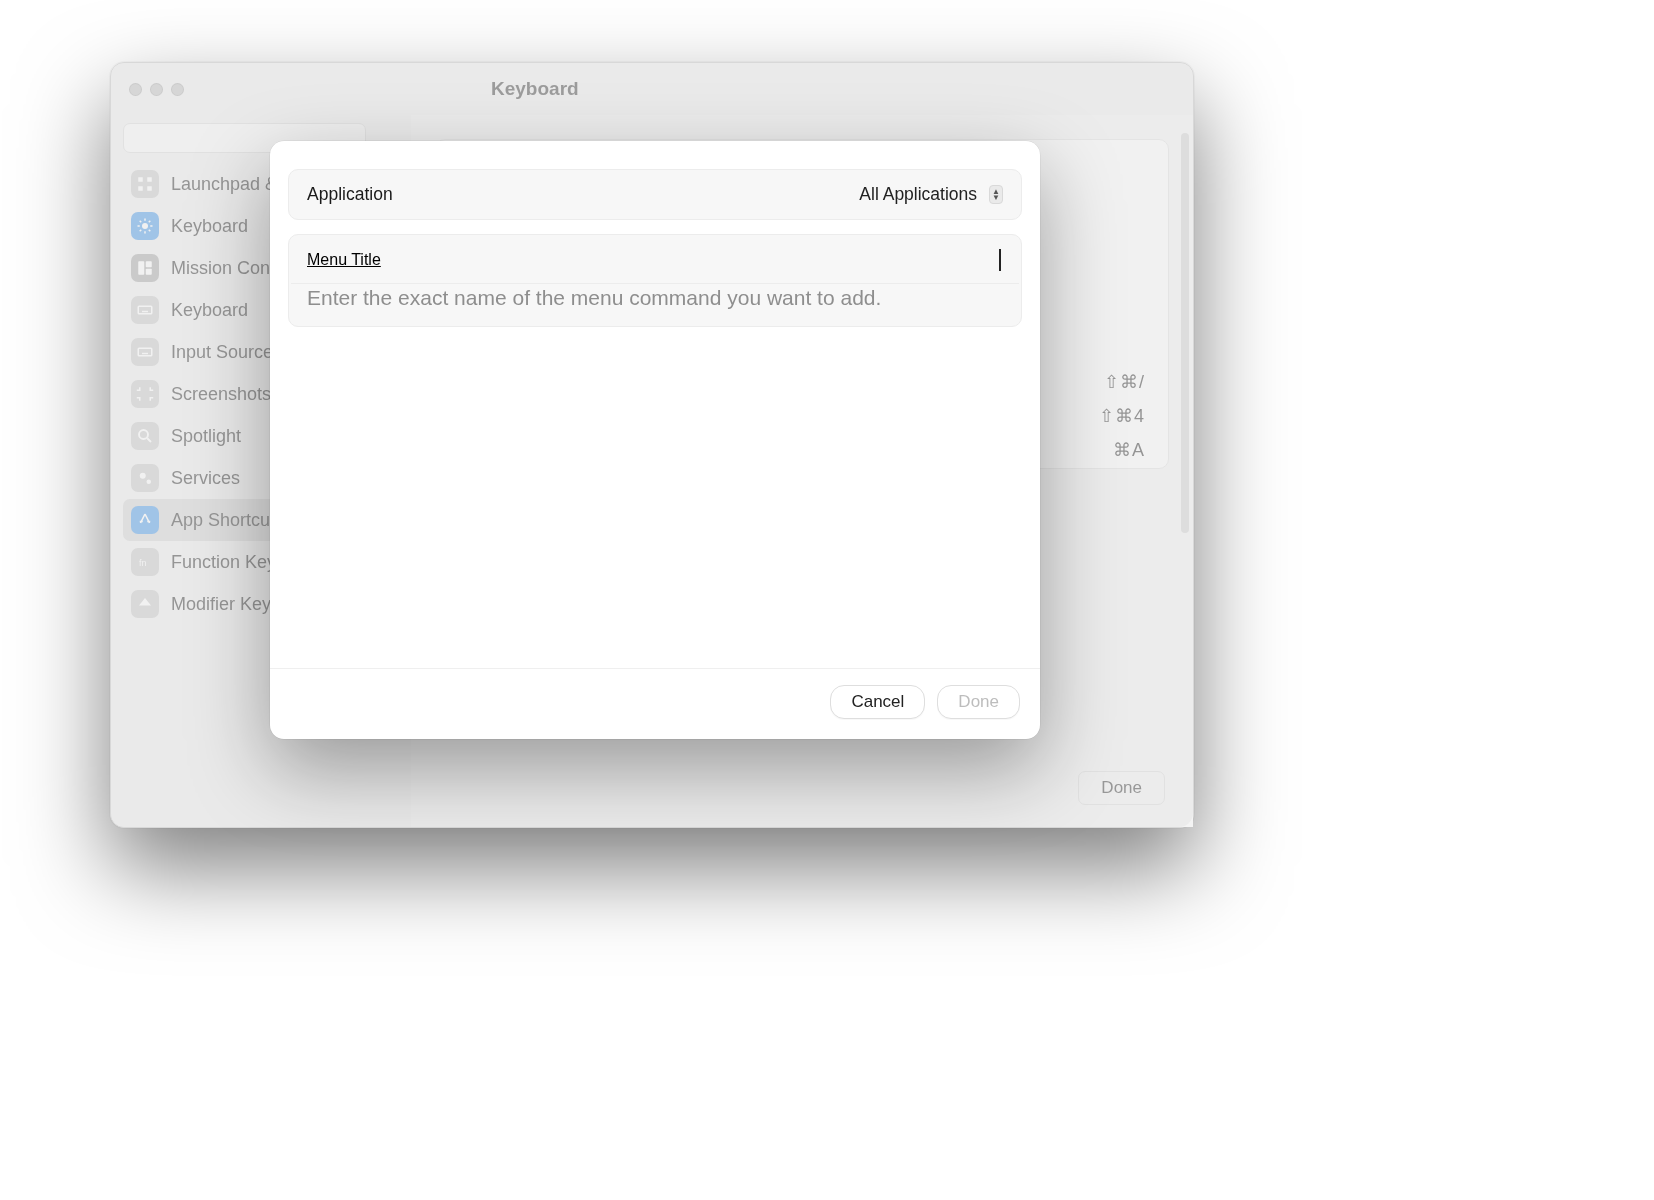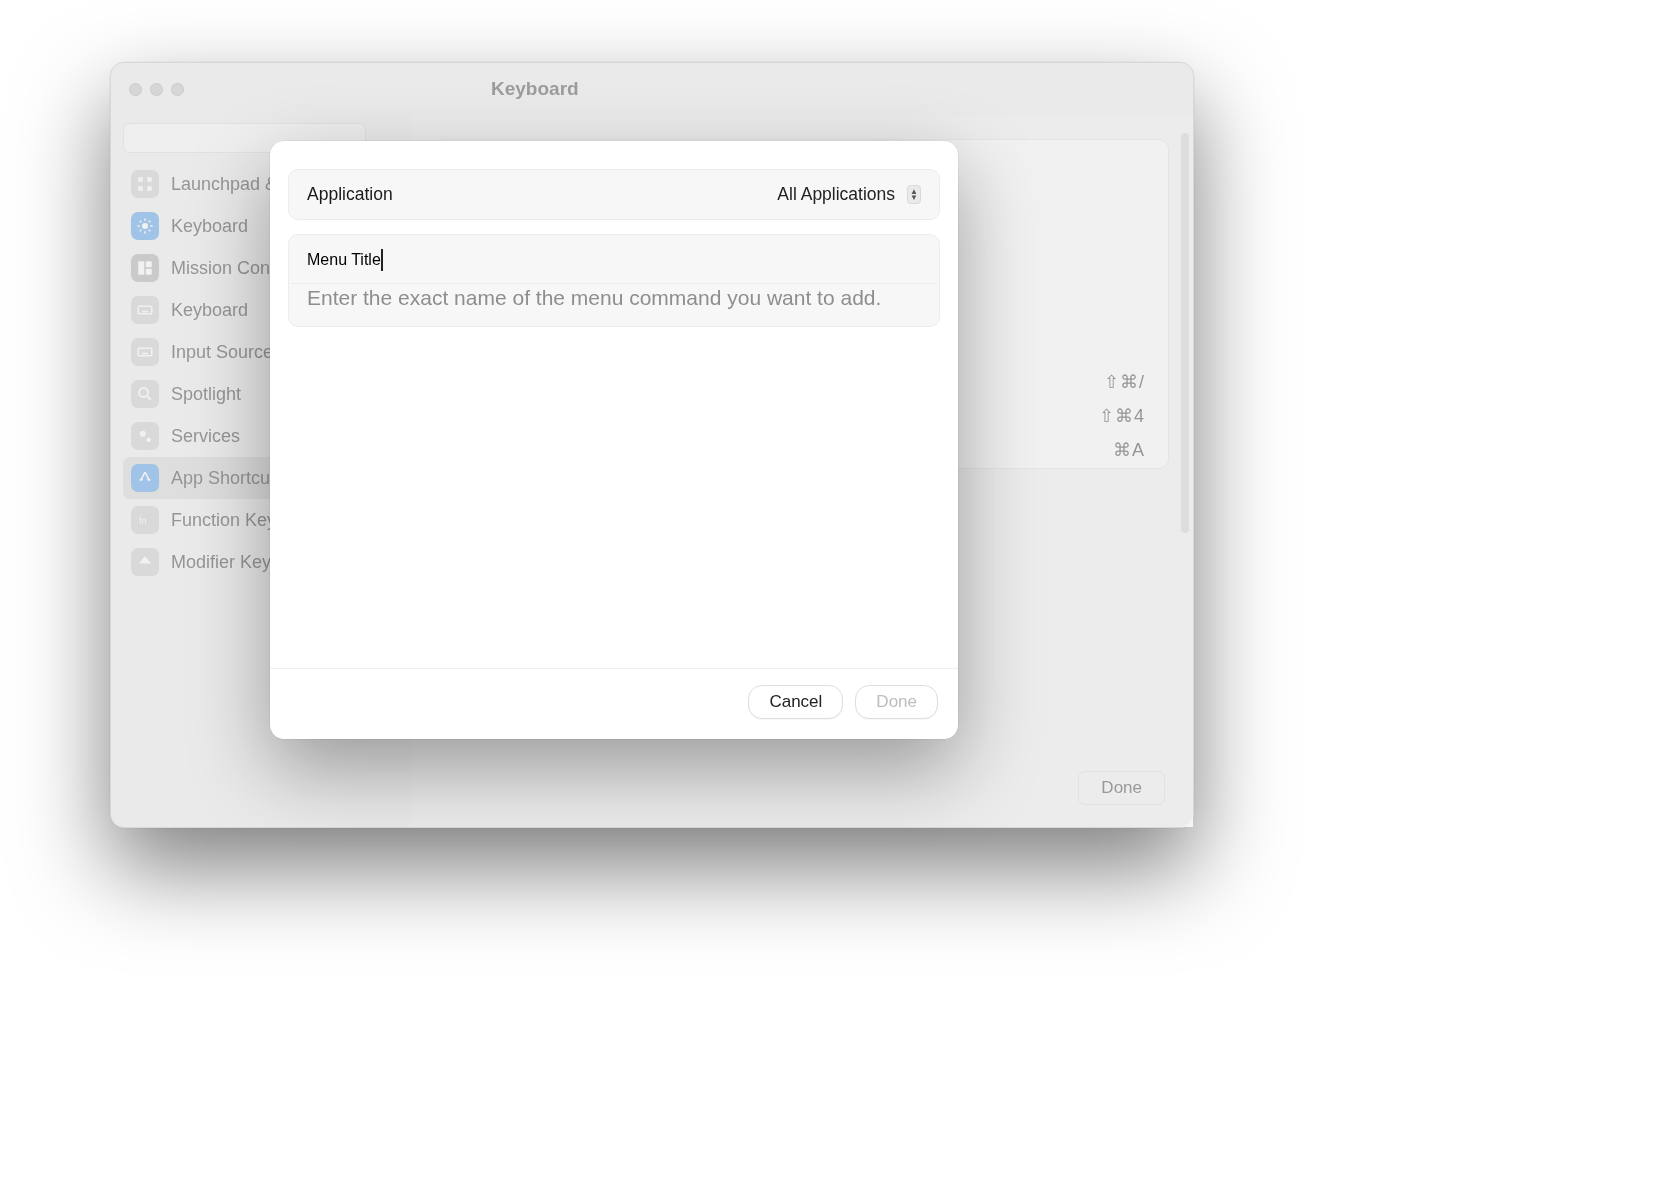--- a/index.html
+++ b/index.html
@@ -157,21 +157,21 @@
     width: 8px; height: 400px;
     background: #d2d2d2;
     border-radius: 4px;
   }
 
   
   .modal {
     position: absolute;
     left: 270px;
     top: 141px;
-    width: 688px;
+    width: 770px;
     height: 598px;
     background: #ffffff;
     border-radius: 14px;
     box-shadow: 0 30px 80px rgba(0,0,0,0.35), 0 0 0 0.5px rgba(0,0,0,0.08);
     z-index: 20;
     padding: 28px 18px 18px;
     display: flex;
     flex-direction: column;
   }
 
@@ -214,21 +214,23 @@
 
   .divider {
     height: 1px;
     background: #ececec;
     margin: 0 2px;
   }
 
   .menu-title-row {
     display: flex;
     align-items: center;
+    justify-content: space-between;
     padding: 14px 18px 12px;
+    text-decoration: underline;
   }
   .cursor-bar {
     width: 2px;
     height: 22px;
     background: #222;
     margin-right: 2px;
   }
   .helper-row {
     padding: 2px 18px 16px;
     font-size: 21px;
@@ -341,20 +343,28 @@
         <span class="side-icon ic-lgray">
           <svg viewBox="0 0 24 24" fill="none" stroke="#fff" stroke-width="2">
               <rect x="3" y="7" width="18" height="10" rx="1"></rect>
               <line x1="8" y1="14" x2="16" y2="14"></line>
             </svg>
         </span>
         <span>Input Sources</span>
       </div>
       <div class="side-item">
         <span class="side-icon ic-lgray">
+          <svg viewBox="0 0 24 24" fill="none" stroke="#fff" stroke-width="2">
+              <path d="M5 3v4H1M5 21v-4H1M19 3v4h4M19 21v-4h4"></path>
+            </svg>
+        </span>
+        <span>Screenshots</span>
+      </div>
+      <div class="side-item">
+        <span class="side-icon ic-lgray">
           <svg viewBox="0 0 24 24" fill="none" stroke="#fff" stroke-width="2.5">
               <circle cx="10" cy="10" r="6"></circle>
               <line x1="15" y1="15" x2="20" y2="20"></line>
             </svg>
         </span>
         <span>Spotlight</span>
       </div>
       <div class="side-item">
         <span class="side-icon ic-lgray">
           <svg viewBox="0 0 24 24" fill="#fff">

